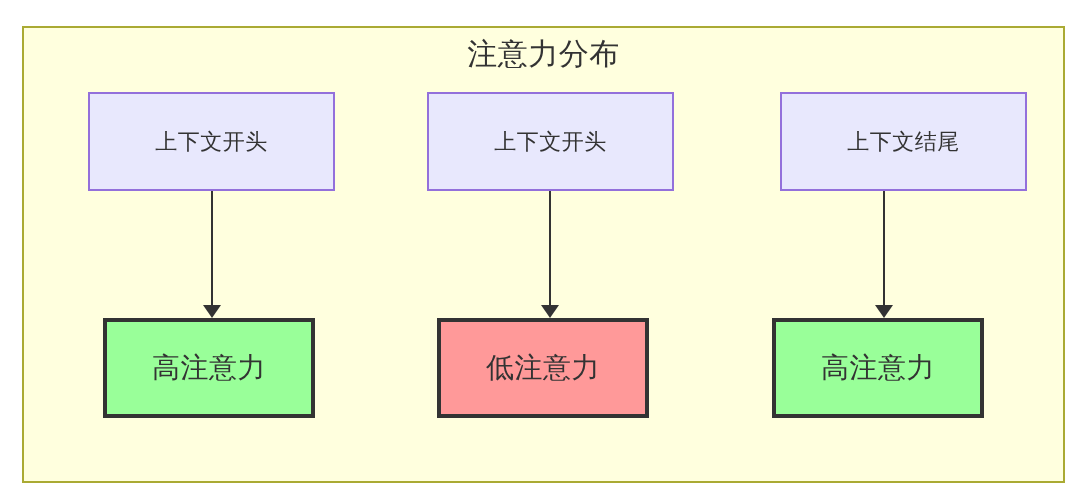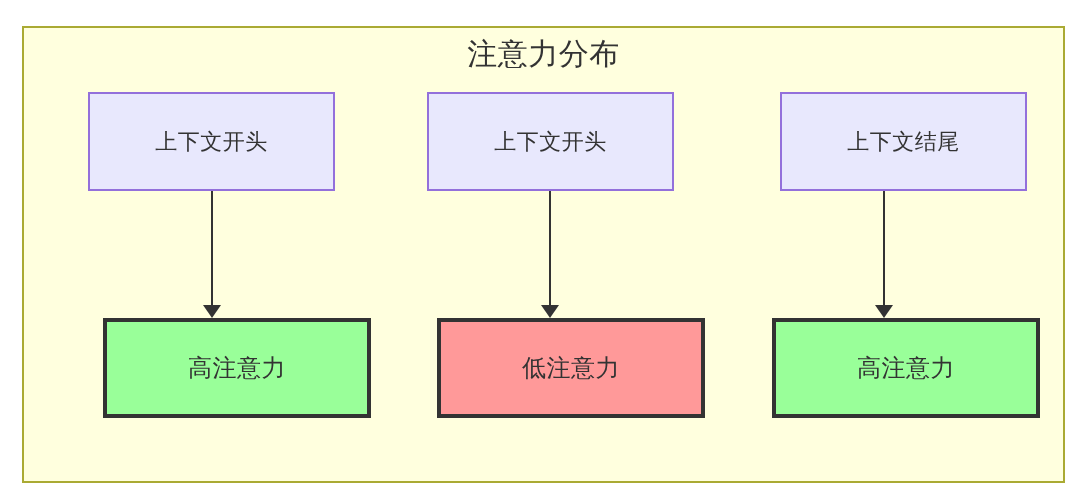--- a/index.html
+++ b/index.html
@@ -59,24 +59,24 @@
     width: 247px;
     height: 99px;
     background: #e8e8fd;
     border: 2px solid #9370db;
     font-size: 22px;
     color: #333333;
     letter-spacing: 0.5px;
   }
 
   .node-bottom {
-    width: 268px;
+    width: 212px;
     height: 100px;
     border: 4px solid #333333;
-    font-size: 24px;
+    font-size: 28px;
     color: #333333;
     letter-spacing: 0.5px;
   }
 
   .fill-green  { background: #99ff99; }
   .fill-red    { background: #ff9999; }
 
   
   .top-1 { left: 88px;  top: 92px; }
   .top-2 { left: 427px; top: 92px; }

